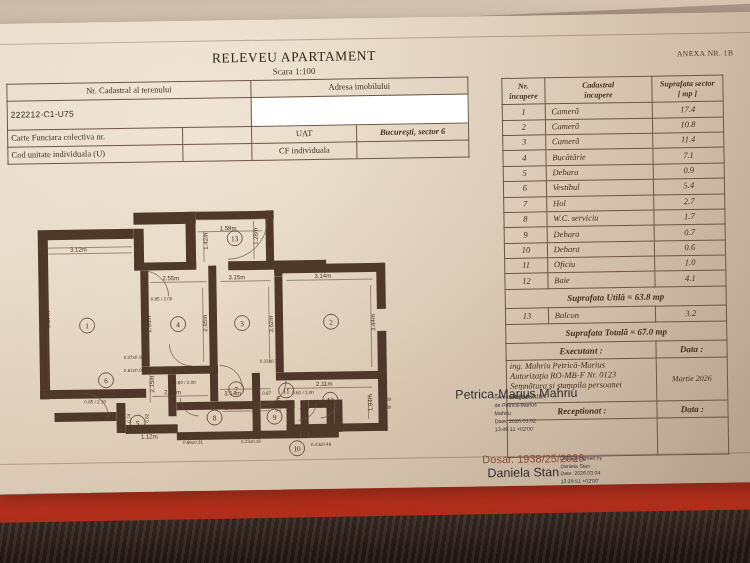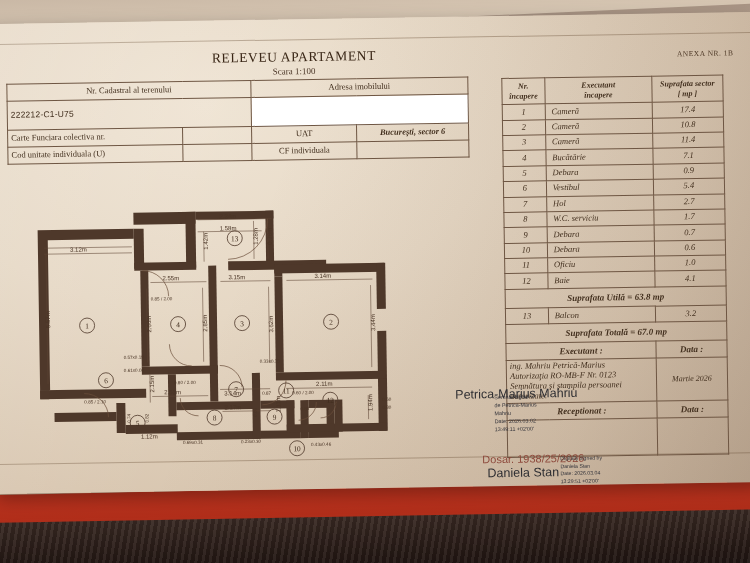--- a/index.html
+++ b/index.html
@@ -152,21 +152,21 @@
     </div>
 
     <div id="sched">
       <table class="tbl">
         <tbody>
             <tr>
           <th>
             <span>Nr.</span><br><span>încapere</span>
           </th>
           <th>
-            <span>Executant</span><br><span>încapere</span>
+            <span>Cadastral</span><br><span>încapere</span>
           </th>
           <th>
             <span>Suprafata sector</span><br><span>[ mp ]</span>
           </th>
         </tr>
 
         <tr>
               <td class="n">1</td>
               <td class="d">Cameră</td>
               <td class="s">17.4</td>

